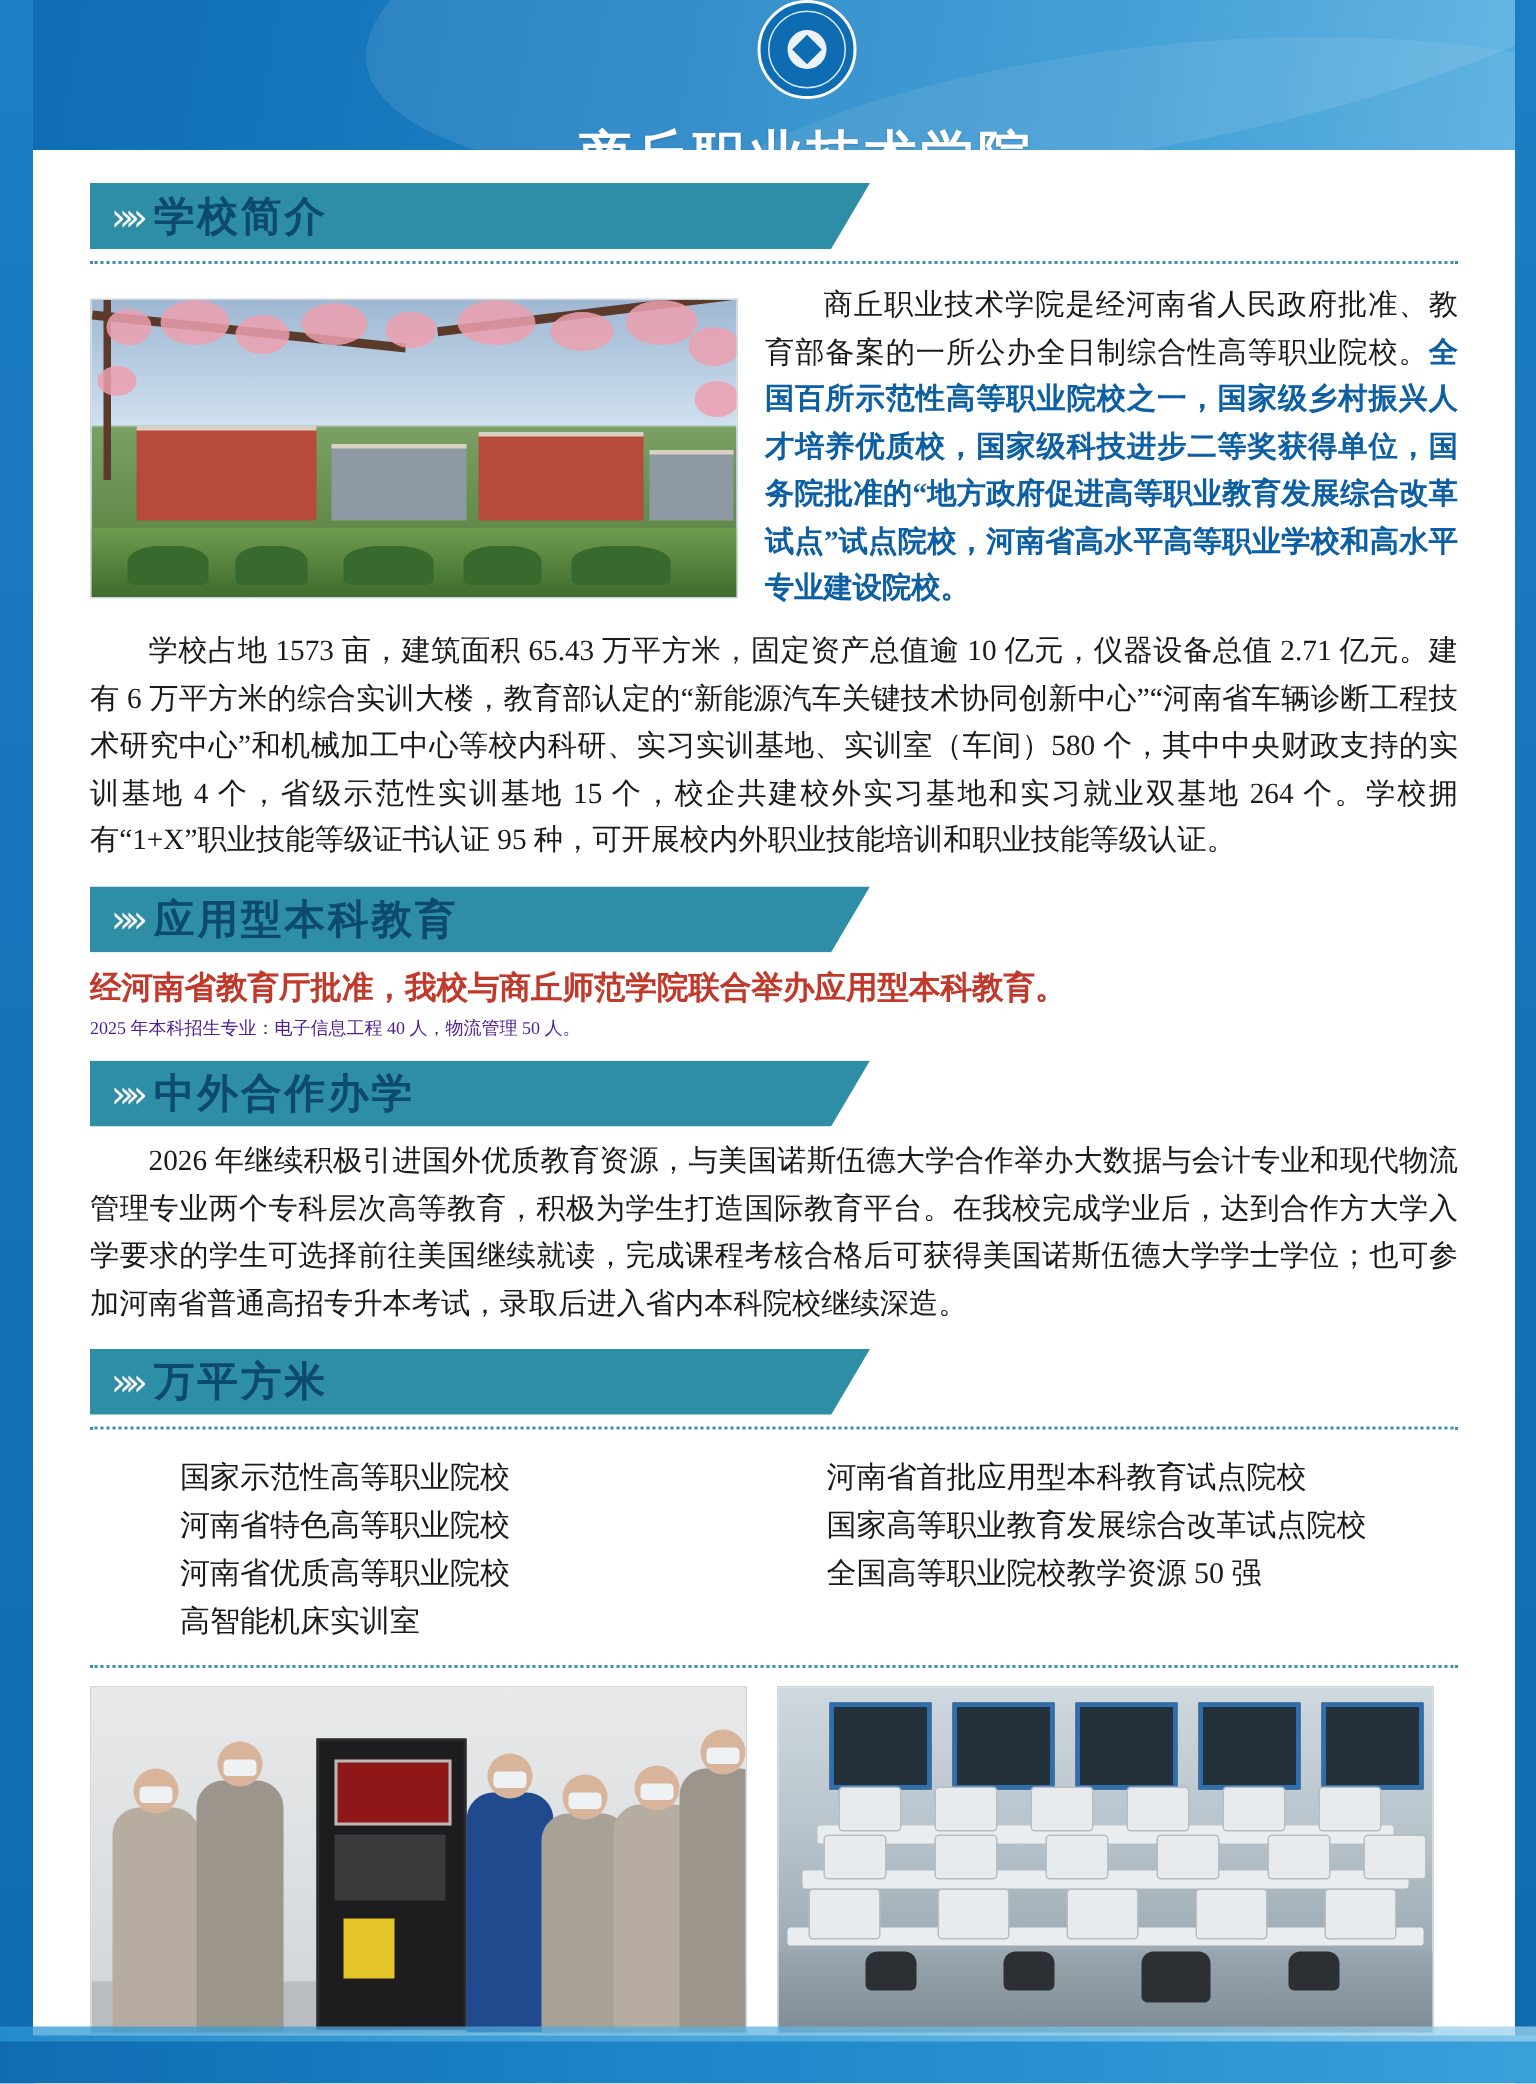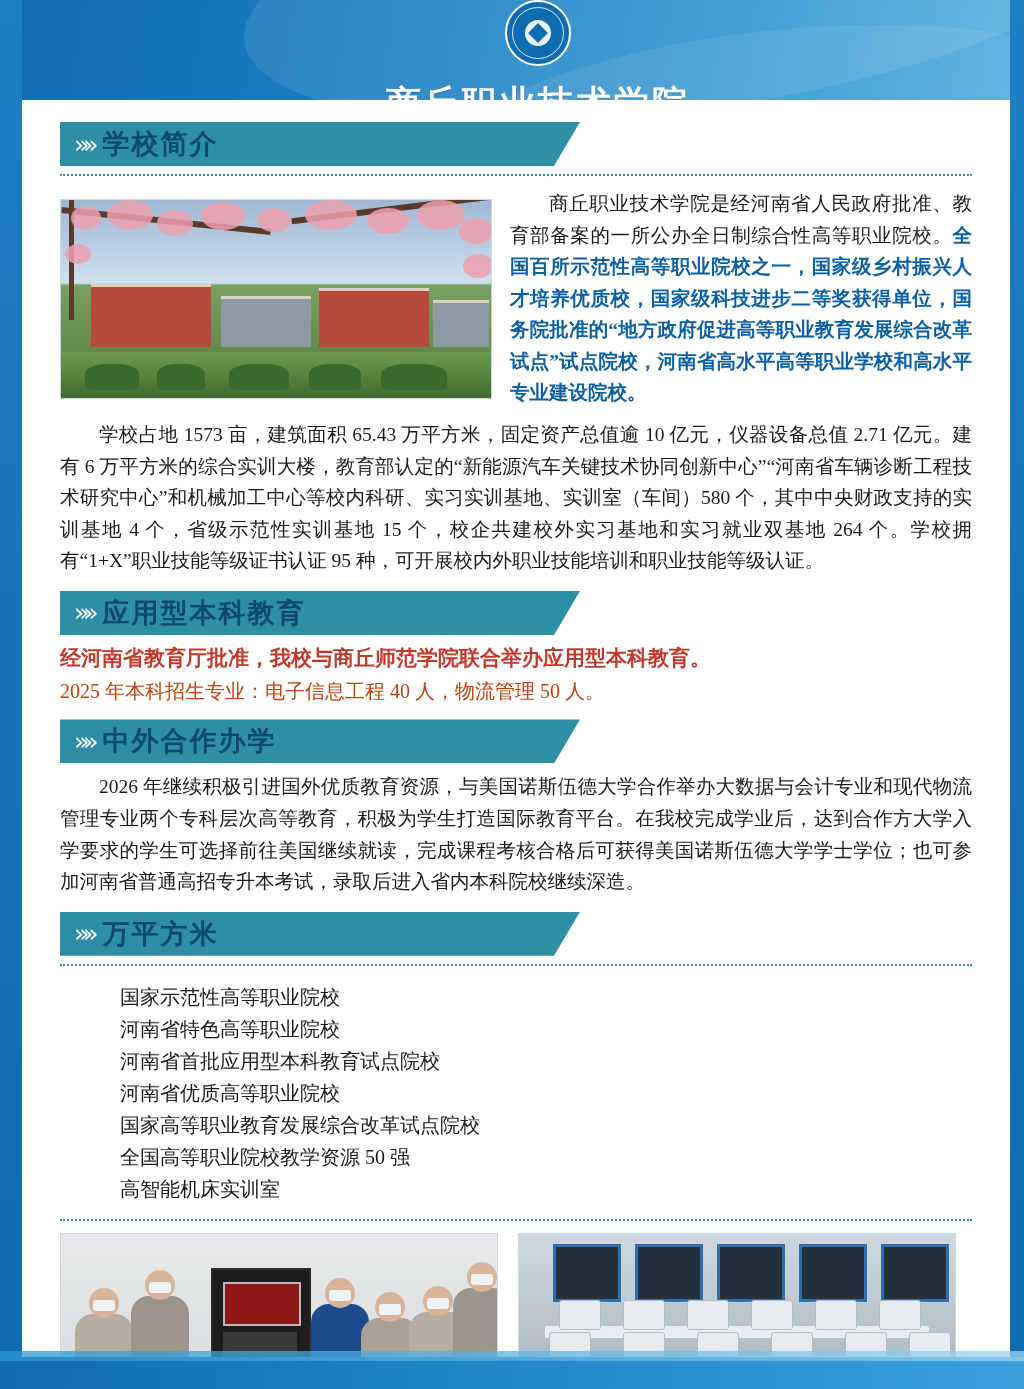--- a/index.html
+++ b/index.html
@@ -237,31 +237,31 @@
   }
 
   .lead-line {
     font-size: 21px;
     font-weight: bold;
     color: #c0392b;
     margin: 4px 0 2px 0;
     line-height: 1.5;
   }
   .plain-line {
-    font-size: 20px;
-    color: #c2410c;
+    font-size: 12px;
+    color: #4c1d95;
     line-height: 1.55;
     margin: 2px 0 0 0;
     font-family: Liberation Serif, serif;
   }
 
   
   .honor-grid {
     display: grid;
-    grid-template-columns: 1fr;
+    grid-template-columns: 1fr 1fr;
     row-gap: 5px;
     column-gap: 10px;
     padding: 6px 0 10px 60px;
     font-size: 20px;
     color: #1a1a1a;
   }
 
   
   .photos {
     display: flex;
@@ -453,24 +453,24 @@
 
     <div class="sec-head" style="margin-top:14px">
       <div class="sec-band teal"></div>
       <span class="chev">»»</span>
       <span class="sec-title">万平方米</span>
     </div>
     <div class="dotline"></div>
 
     <div class="honor-grid">
       <div>国家示范性高等职业院校</div>
+      <div>河南省首批应用型本科教育试点院校</div>
       <div>河南省特色高等职业院校</div>
-      <div>河南省首批应用型本科教育试点院校</div>
+      <div>国家高等职业教育发展综合改革试点院校</div>
       <div>河南省优质高等职业院校</div>
-      <div>国家高等职业教育发展综合改革试点院校</div>
       <div>全国高等职业院校教学资源 50 强</div>
       <div>高智能机床实训室</div>
     </div>
 
     <div class="dotline"></div>
 
     <div class="photos">
       <div class="photo-cell">
         <div class="photo-box lab">
           <div class="floor"></div>

